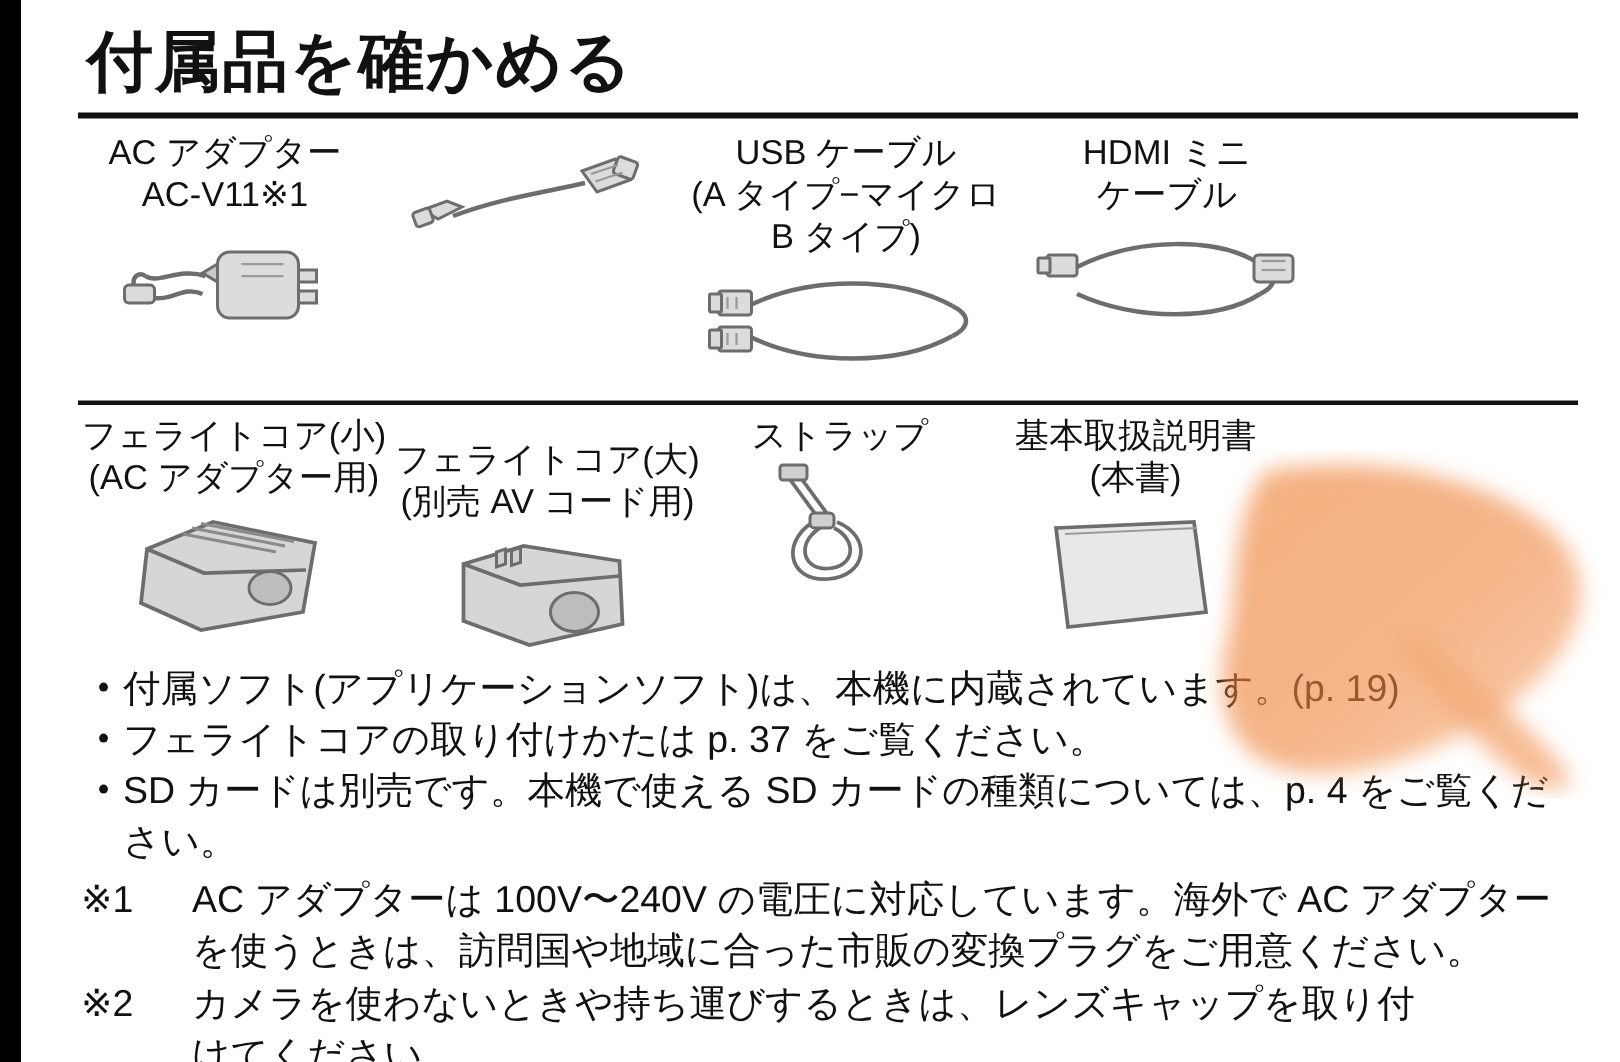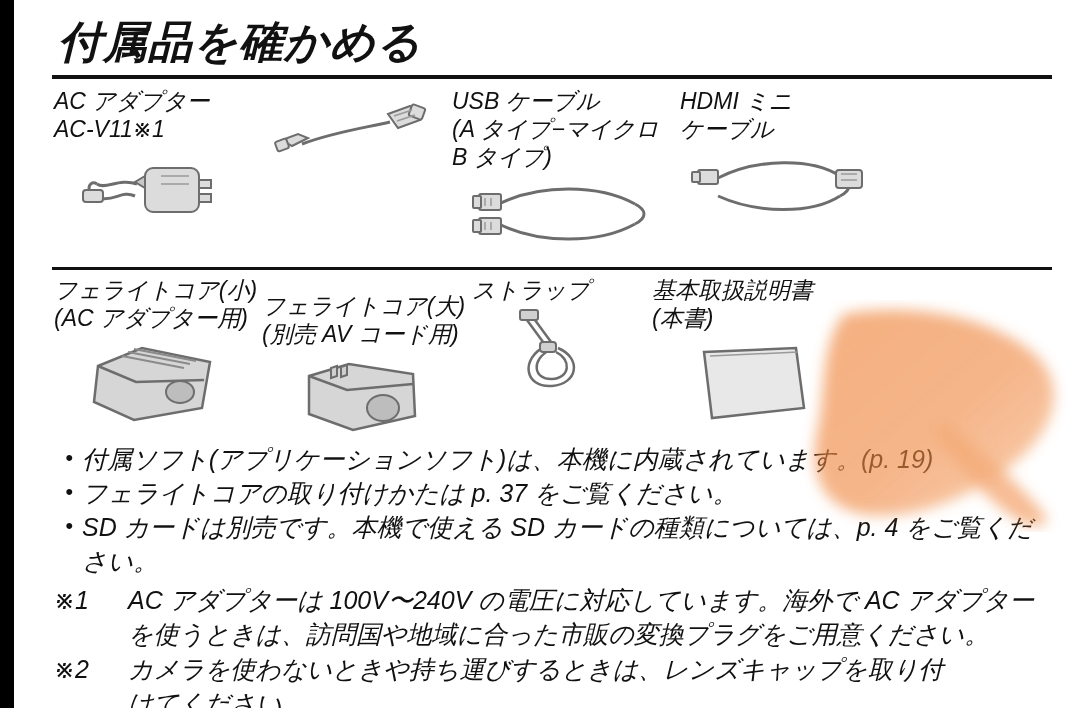--- a/index.html
+++ b/index.html
@@ -29,21 +29,20 @@
     width: 14px;
     height: 708px;
     background: #000;
   }
   .content {
     position: absolute;
     left: 52px;
     top: 0;
     width: 1010px;
     height: 708px;
-    font-style: italic;
   }
   
   .title {
     font-size: 44px;
     font-weight: bold;
     letter-spacing: 1px;
     padding-top: 14px;
     padding-left: 6px;
     line-height: 1.25;
     color: #111;
@@ -61,20 +60,21 @@
   
   .acc-row {
     display: flex;
     align-items: flex-start;
     width: 1005px;
   }
   .acc-row.row1 { padding-top: 8px; }
   .acc-row.row2 { padding-top: 6px; }
   .acc-cell {
     box-sizing: border-box;
+    text-align: center;
     padding: 0 2px;
   }
   .acc-label {
     font-size: 23px;
     line-height: 1.22;
     white-space: pre-line;
     color: #111;
   }
   .acc-art {
     height: 86px;

